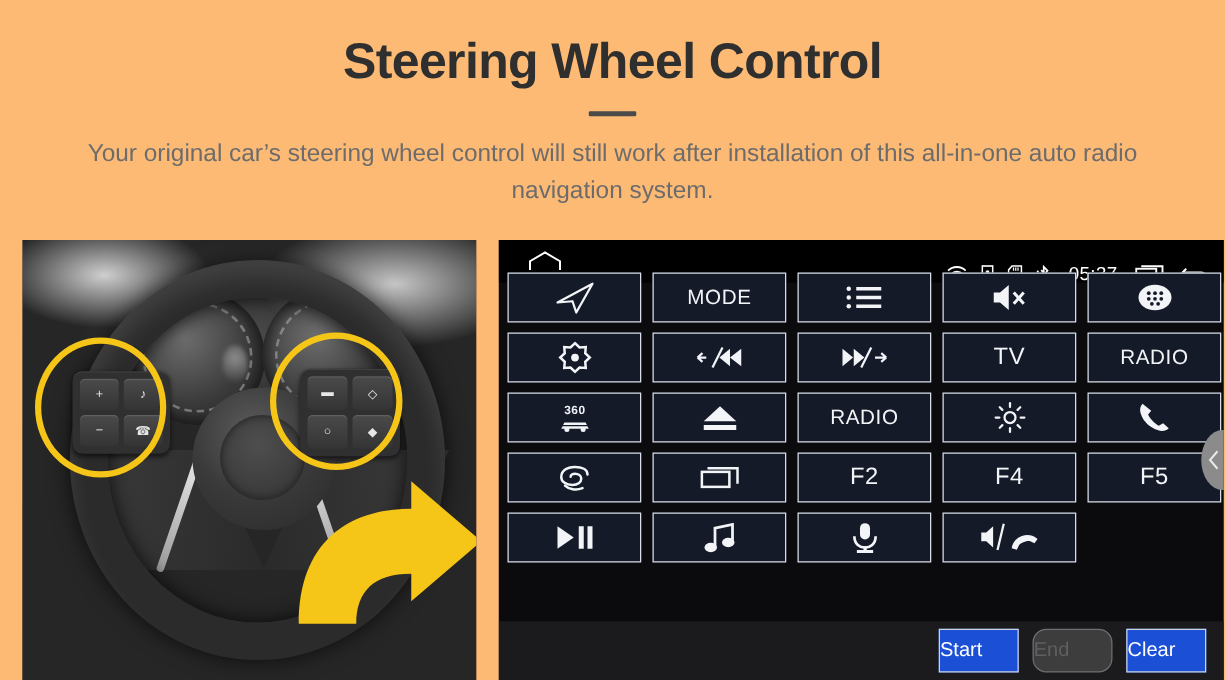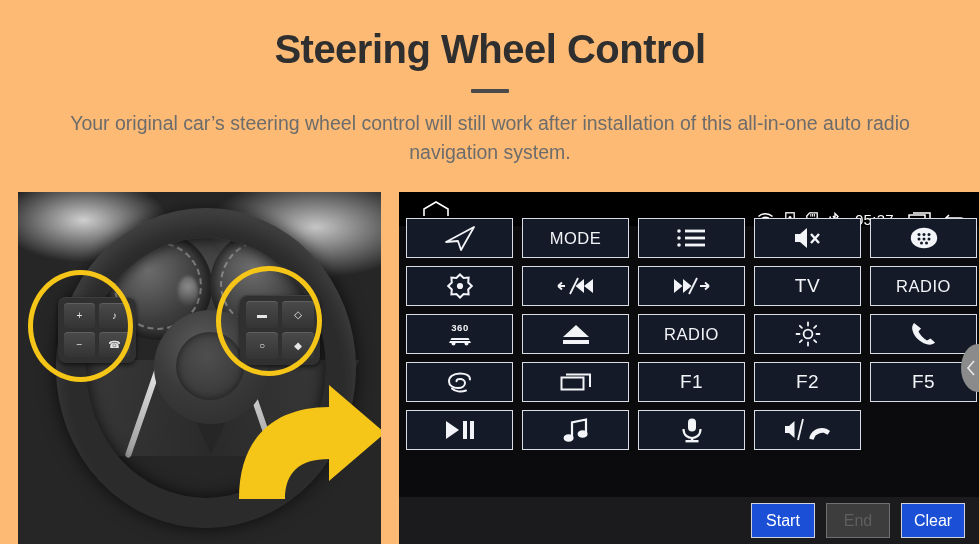--- a/index.html
+++ b/index.html
@@ -169,24 +169,24 @@
   .btn.empty { border:none; background:transparent; }
 
   .bottombar {
     position:absolute; left:0; bottom:0; width:580px; height:47px;
     background:#1b1b1d;
     display:flex; align-items:center; justify-content:flex-end;
     gap:11px; padding-right:14px;
   }
   .act {
     width:64px; height:35px; border:1px solid #cfd4dc;
-    display:flex; align-items:center; justify-content:center;
+    display:flex; align-items:center; justify-content:flex-start;
     font-size:16px; color:#fff; background:#1a4fd6;
   }
-  .act.disabled { background:#3d3d3d; color:#5f5f5f; border-color:#6f6f6f; }
+  .act.disabled { background:#3d3d3d; color:#5f5f5f; border-color:#6f6f6f;border-radius:11px; }
 
   .scroll-handle {
     position:absolute; right:-16px; top:152px;
     width:34px; height:48px; border-radius:50%;
     background:#8b8b8b; display:flex; align-items:center;
     justify-content:flex-start; padding-left:4px;
   }
 
   svg { display:block; }
 </style>
@@ -442,24 +442,24 @@
           </div>
           <div class="btn txt">
             <span>
               <svg width="32" height="20" viewBox="0 0 32 20">
                 <rect x="1.5" y="5.5" width="22" height="12" fill="none" stroke="#f2f4f8" stroke-width="2"></rect>
                 <path d="M6 2.5 L30 2.5 L30 15" fill="none" stroke="#f2f4f8" stroke-width="2"></path>
               </svg>
             </span>
           </div>
           <div class="btn txt">
-            <span>F1</span>
-          </div>
-          <div class="btn txt">
             <span>F2</span>
+          </div>
+          <div class="btn txt">
+            <span>F4</span>
           </div>
           <div class="btn txt">
             <span>F5</span>
           </div>
           <div class="btn txt">
             <span>
               <svg width="32" height="22" viewBox="0 0 32 22">
                 <path d="M2 2 L15 11 L2 20 Z" fill="#f2f4f8"></path>
                 <rect x="19" y="2" width="4" height="18" fill="#f2f4f8"></rect>
                 <rect x="26" y="2" width="4" height="18" fill="#f2f4f8"></rect>

